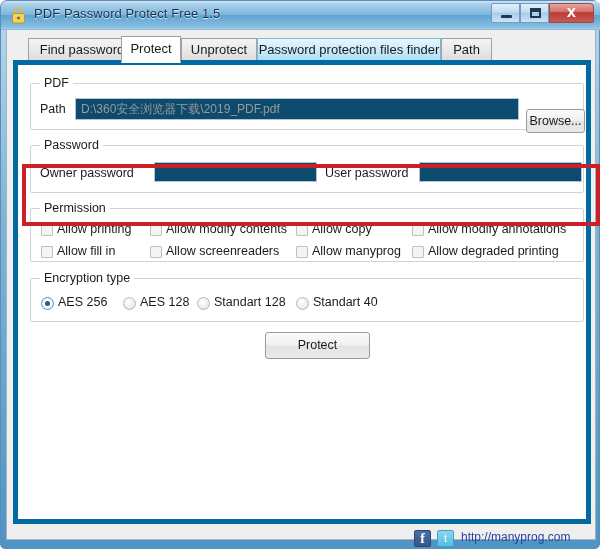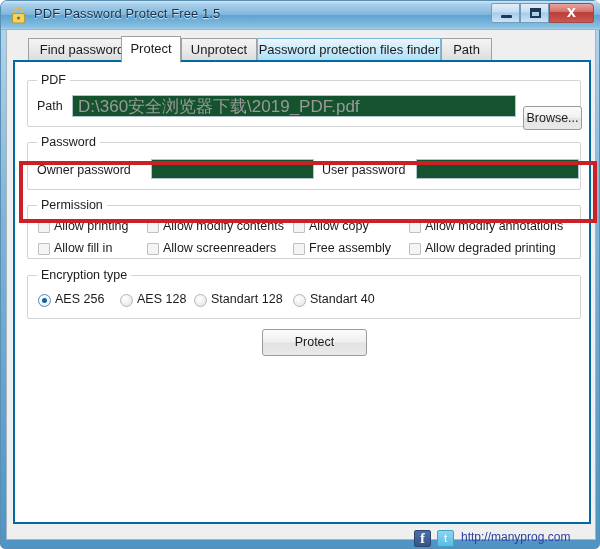--- a/index.html
+++ b/index.html
@@ -147,21 +147,21 @@
   }
 
   
   #tabpage {
     position: absolute;
     left: 6px; top: 30px;
     width: 578px;
     height: 464px;
     box-sizing: border-box;
     background: #ffffff;
-    border: 2px solid #0369a1;
+    border: 5px solid #0369a1;
     text-decoration: underline;
   }
 
   
   .group {
     position: absolute;
     box-sizing: border-box;
     border: 1px solid #d3d3d3;
     border-radius: 2px;
   }
@@ -186,23 +186,23 @@
     font-size: 12.5px;
     color: #1b1b1b;
     white-space: nowrap;
   }
 
   
   .textinput {
     position: absolute;
     box-sizing: border-box;
     border: 1px solid #b4c4cf;
-    background: #14532d;
+    background: #0c4a6e;
     font-family: "Liberation Sans", sans-serif;
-    font-size: 17px;
+    font-size: 12px;
     color: #9a9a9a;
     padding: 0 5px;
     outline: none;
   }
   #path-input {
     left: 44px; top: 14px;
     width: 444px; height: 22px;
   }
   #owner-input {
     left: 123px; top: 16px;
@@ -450,21 +450,21 @@
         <div class="cbitem" style="left:10px;  top:35px;">
           <span class="cbbox"></span>
           <span class="cblabel">Allow fill in</span>
         </div>
         <div class="cbitem" style="left:119px; top:35px;">
           <span class="cbbox"></span>
           <span class="cblabel">Allow screenreaders</span>
         </div>
         <div class="cbitem" style="left:265px; top:35px;">
           <span class="cbbox"></span>
-          <span class="cblabel">Free assembly</span>
+          <span class="cblabel">Allow manyprog</span>
         </div>
         <div class="cbitem" style="left:381px; top:35px;">
           <span class="cbbox"></span>
           <span class="cblabel">Allow degraded printing</span>
         </div>
       </div>
 
       <div class="group" id="grp-enc">
         <div class="group-title">Encryption type</div>
 

